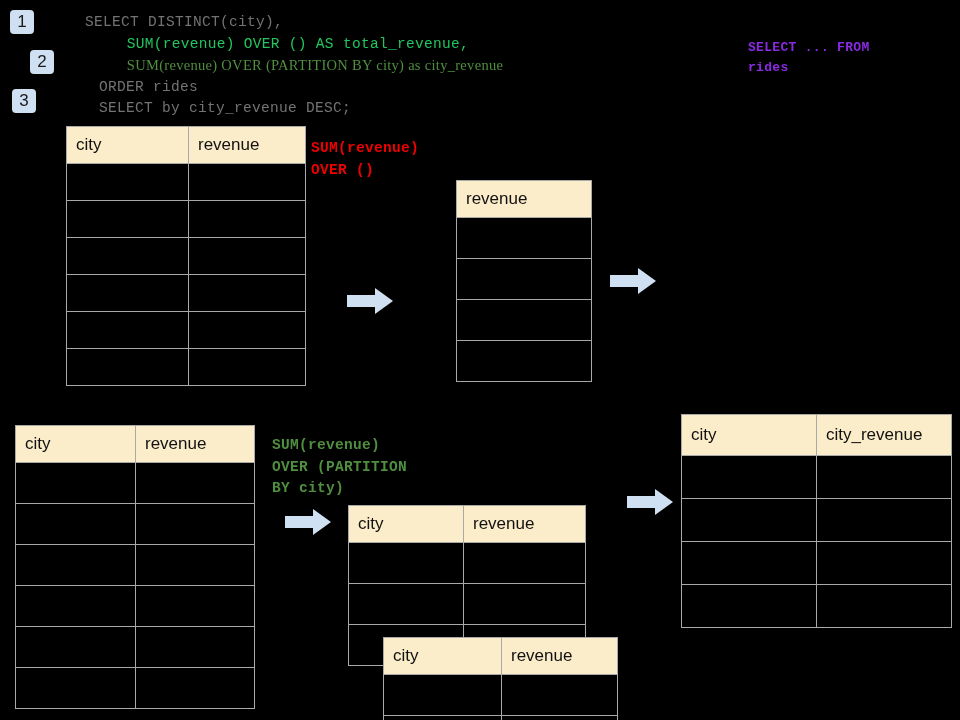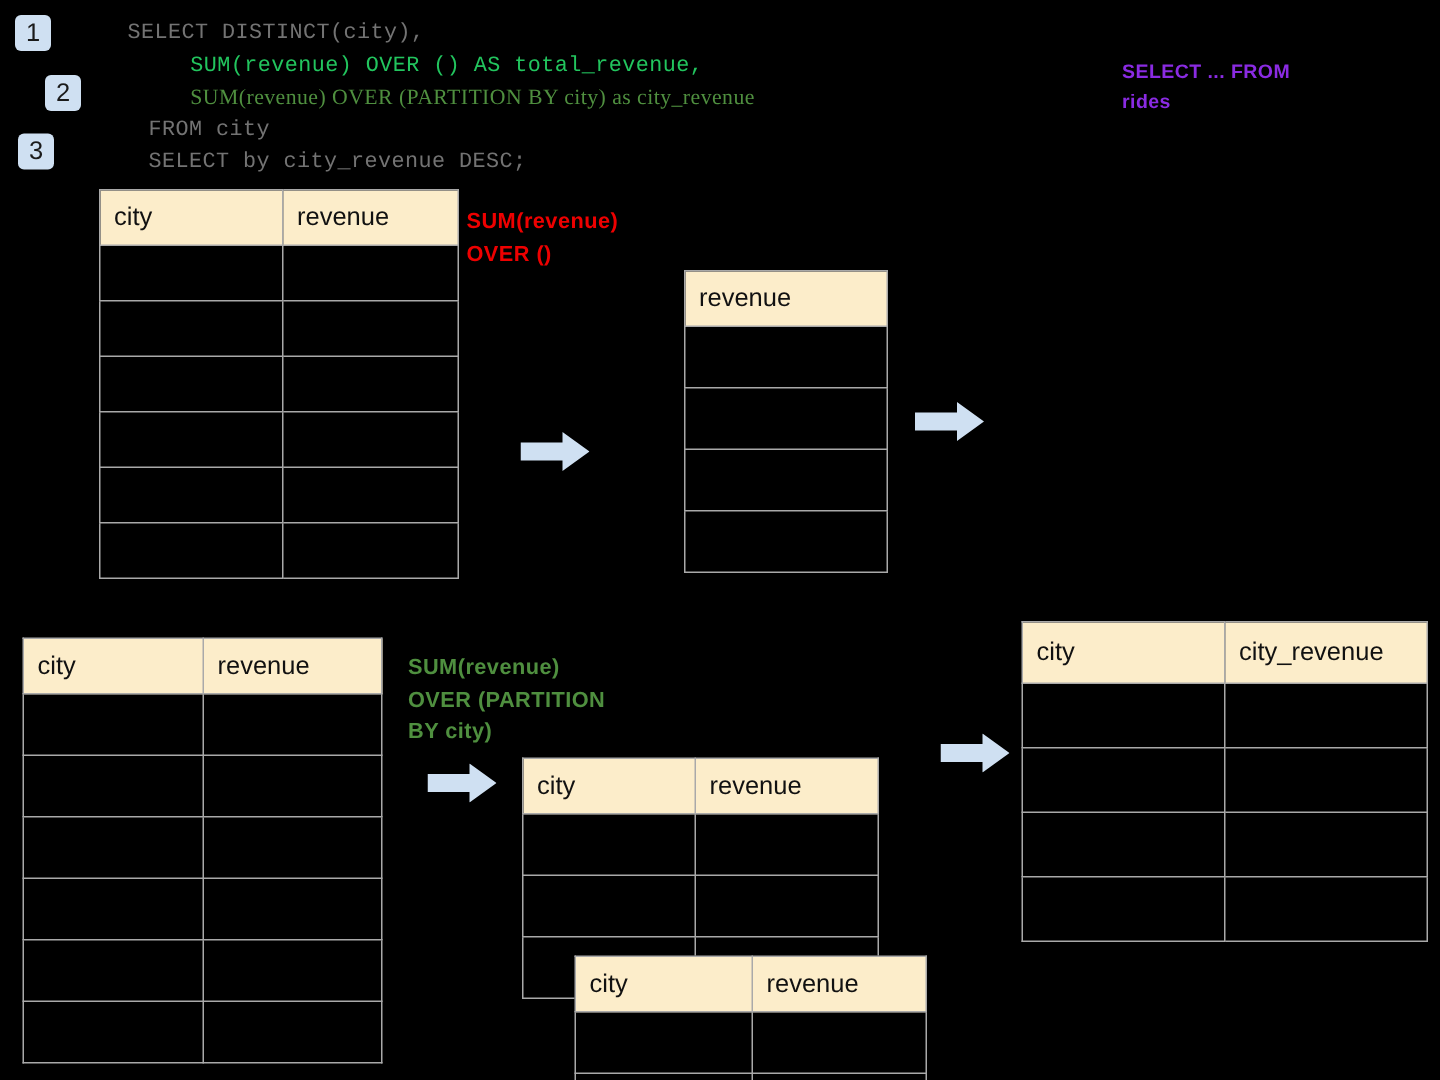--- a/index.html
+++ b/index.html
@@ -39,21 +39,21 @@
     line-height: 21.5px;
     white-space: pre;
     letter-spacing: 0.3px;
   }
   .code-purple { color: #737373; }
   .code-red    { color: #22c55e; }
   .code-green  { color: #4f8f3f; }
 
   .note {
     position: absolute;
-    font-family: Liberation Sans, sans-serif;
+    font-family: Liberation Mono, monospace;
     font-size: 14.5px;
     line-height: 21.5px;
     white-space: pre;
     letter-spacing: 0.3px;
     font-weight: bold;
   }
   .note-red   { color: #ee0000; }
   .note-green { color: #4f8f3f; }
   .note-purple{ color: #8a2be2; font-weight: bold; font-size: 13px; line-height: 20px;}
 
@@ -91,21 +91,21 @@
 <div id="canvas">
   <div id="badges-layer">
       <div class="badge" style="left: 10px; top: 10px;">1</div>
       <div class="badge" style="left: 30px; top: 50px;">2</div>
       <div class="badge" style="left: 12px; top: 89px;">3</div>
     </div>
   <div id="code-layer">
       <div class="code code-purple" style="left: 85px; top: 12px;">SELECT DISTINCT(city),</div>
       <div class="code code-red" style="left: 126.856px; top: 33.5px;">SUM(revenue) OVER () AS total_revenue,</div>
       <div class="code code-green" style="left: 126.856px; top: 55px; font-family: Liberation Serif, serif;">SUM(revenue) OVER (PARTITION BY city) as city_revenue</div>
-      <div class="code code-purple" style="left: 98.952px; top: 76.5px;">FROM city</div>
+      <div class="code code-purple" style="left: 98.952px; top: 76.5px;">ORDER rides</div>
       <div class="code code-purple" style="left: 98.952px; top: 98px;">SELECT by city_revenue DESC;</div>
     </div>
   <div id="annotations-layer">
       <div class="note note-purple" style="left: 748px; top: 38px;">SELECT ... FROM
 rides</div>
       <div class="note note-red" style="left: 311px; top: 138px;">SUM(revenue)
 OVER ()</div>
       <div class="note note-green" style="left: 272px; top: 435px;">SUM(revenue)
 OVER (PARTITION
 BY city)</div>

